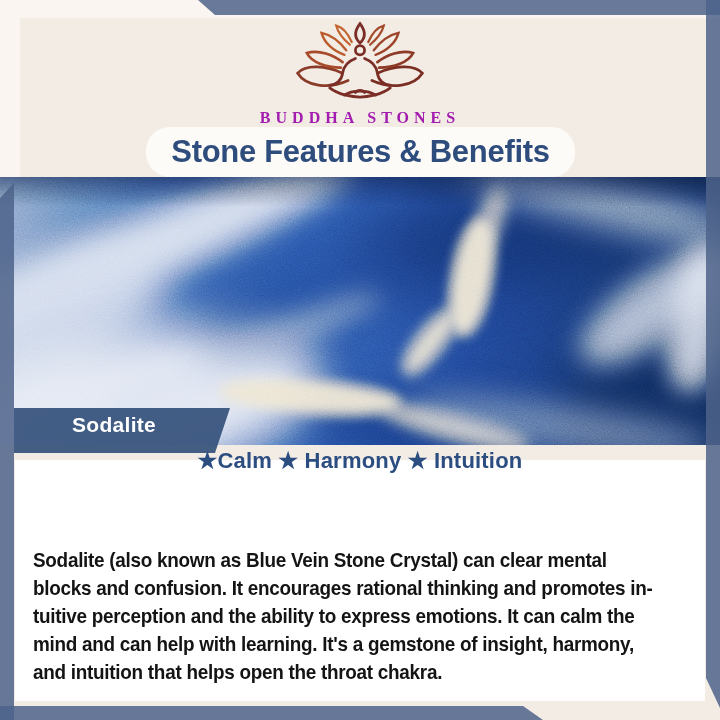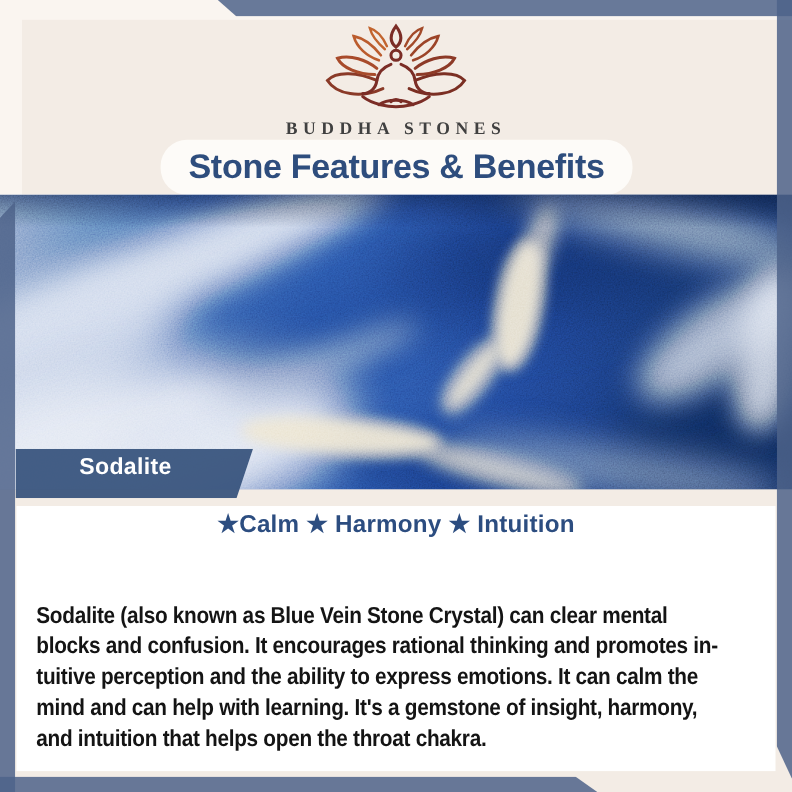--- a/index.html
+++ b/index.html
@@ -7,21 +7,21 @@
        background:#faf5f0;font-family:"Liberation Sans",sans-serif;}
   .abs{position:absolute;}
 
   
   .panel-top{left:20px;top:18px;width:700px;height:159px;background:#f3ece5;}
 
   
   .brand{left:0;top:20px;width:720px;text-align:center;}
   .brand svg{display:block;margin:0 auto;}
   .brand-name{margin-top:1px;font-family:"Liberation Serif",serif;font-size:16px;
-              letter-spacing:5px;color:#404040;font-weight:600;}
+              letter-spacing:5px;color:#a21caf;font-weight:600;}
 
   
   .heading-strip{left:146px;top:127px;width:429px;height:50px;background:#fdfbf8;border-radius:24px;}
   .heading-text{width:100%;height:100%;display:flex;align-items:center;justify-content:center;
                 font-size:31px;font-weight:700;color:#2e4d7d;letter-spacing:-0.3px;}
 
   
   .stone{left:0;top:177px;width:720px;height:268px;overflow:hidden;
          background:linear-gradient(100deg,#8ea6cc 0%,#6487bd 10%,#3a62ae 25%,
                     #2b55a8 40%,#2a52a4 52%,#1f4390 65%,#17366f 82%,#132e60 100%);}
@@ -66,21 +66,21 @@
 
   
   .sodalite-banner{left:14px;top:408px;width:216px;height:45px;background:rgba(54,82,124,.93);
       clip-path:polygon(0 0,100% 0,calc(100% - 15px) 100%,0 100%);z-index:30;}
   .sodalite-banner span{display:block;line-height:33px;padding-left:58px;
       color:#ffffff;font-size:21px;font-weight:700;letter-spacing:.3px;}
 
   
   .panel-bottom{left:0;top:445px;width:720px;height:275px;background:#f3ece5;}
   .card{left:15px;top:460px;width:690px;height:241px;background:#ffffff;}
-  .tagline{left:0;top:464px;width:720px;text-align:center;z-index:20;
+  .tagline{left:0;top:448px;width:720px;text-align:center;z-index:20;
       color:#2c4d80;font-size:22px;font-weight:700;letter-spacing:.2px;}
   .description{left:33px;top:514px;z-index:20;margin-top:32px;}
   .description div{white-space:nowrap;font-size:21px;font-weight:700;color:#141414;
       line-height:28px;letter-spacing:-0.3px;transform:scaleX(.9);transform-origin:left center;}
 
   
   .band{background:rgba(77,99,138,.85);z-index:50;}
   .band-top{left:0;top:0;width:720px;height:15px;
       clip-path:polygon(198px 0,720px 0,720px 15px,215px 15px);}
   .band-right{left:706px;top:0;width:14px;height:708px;

